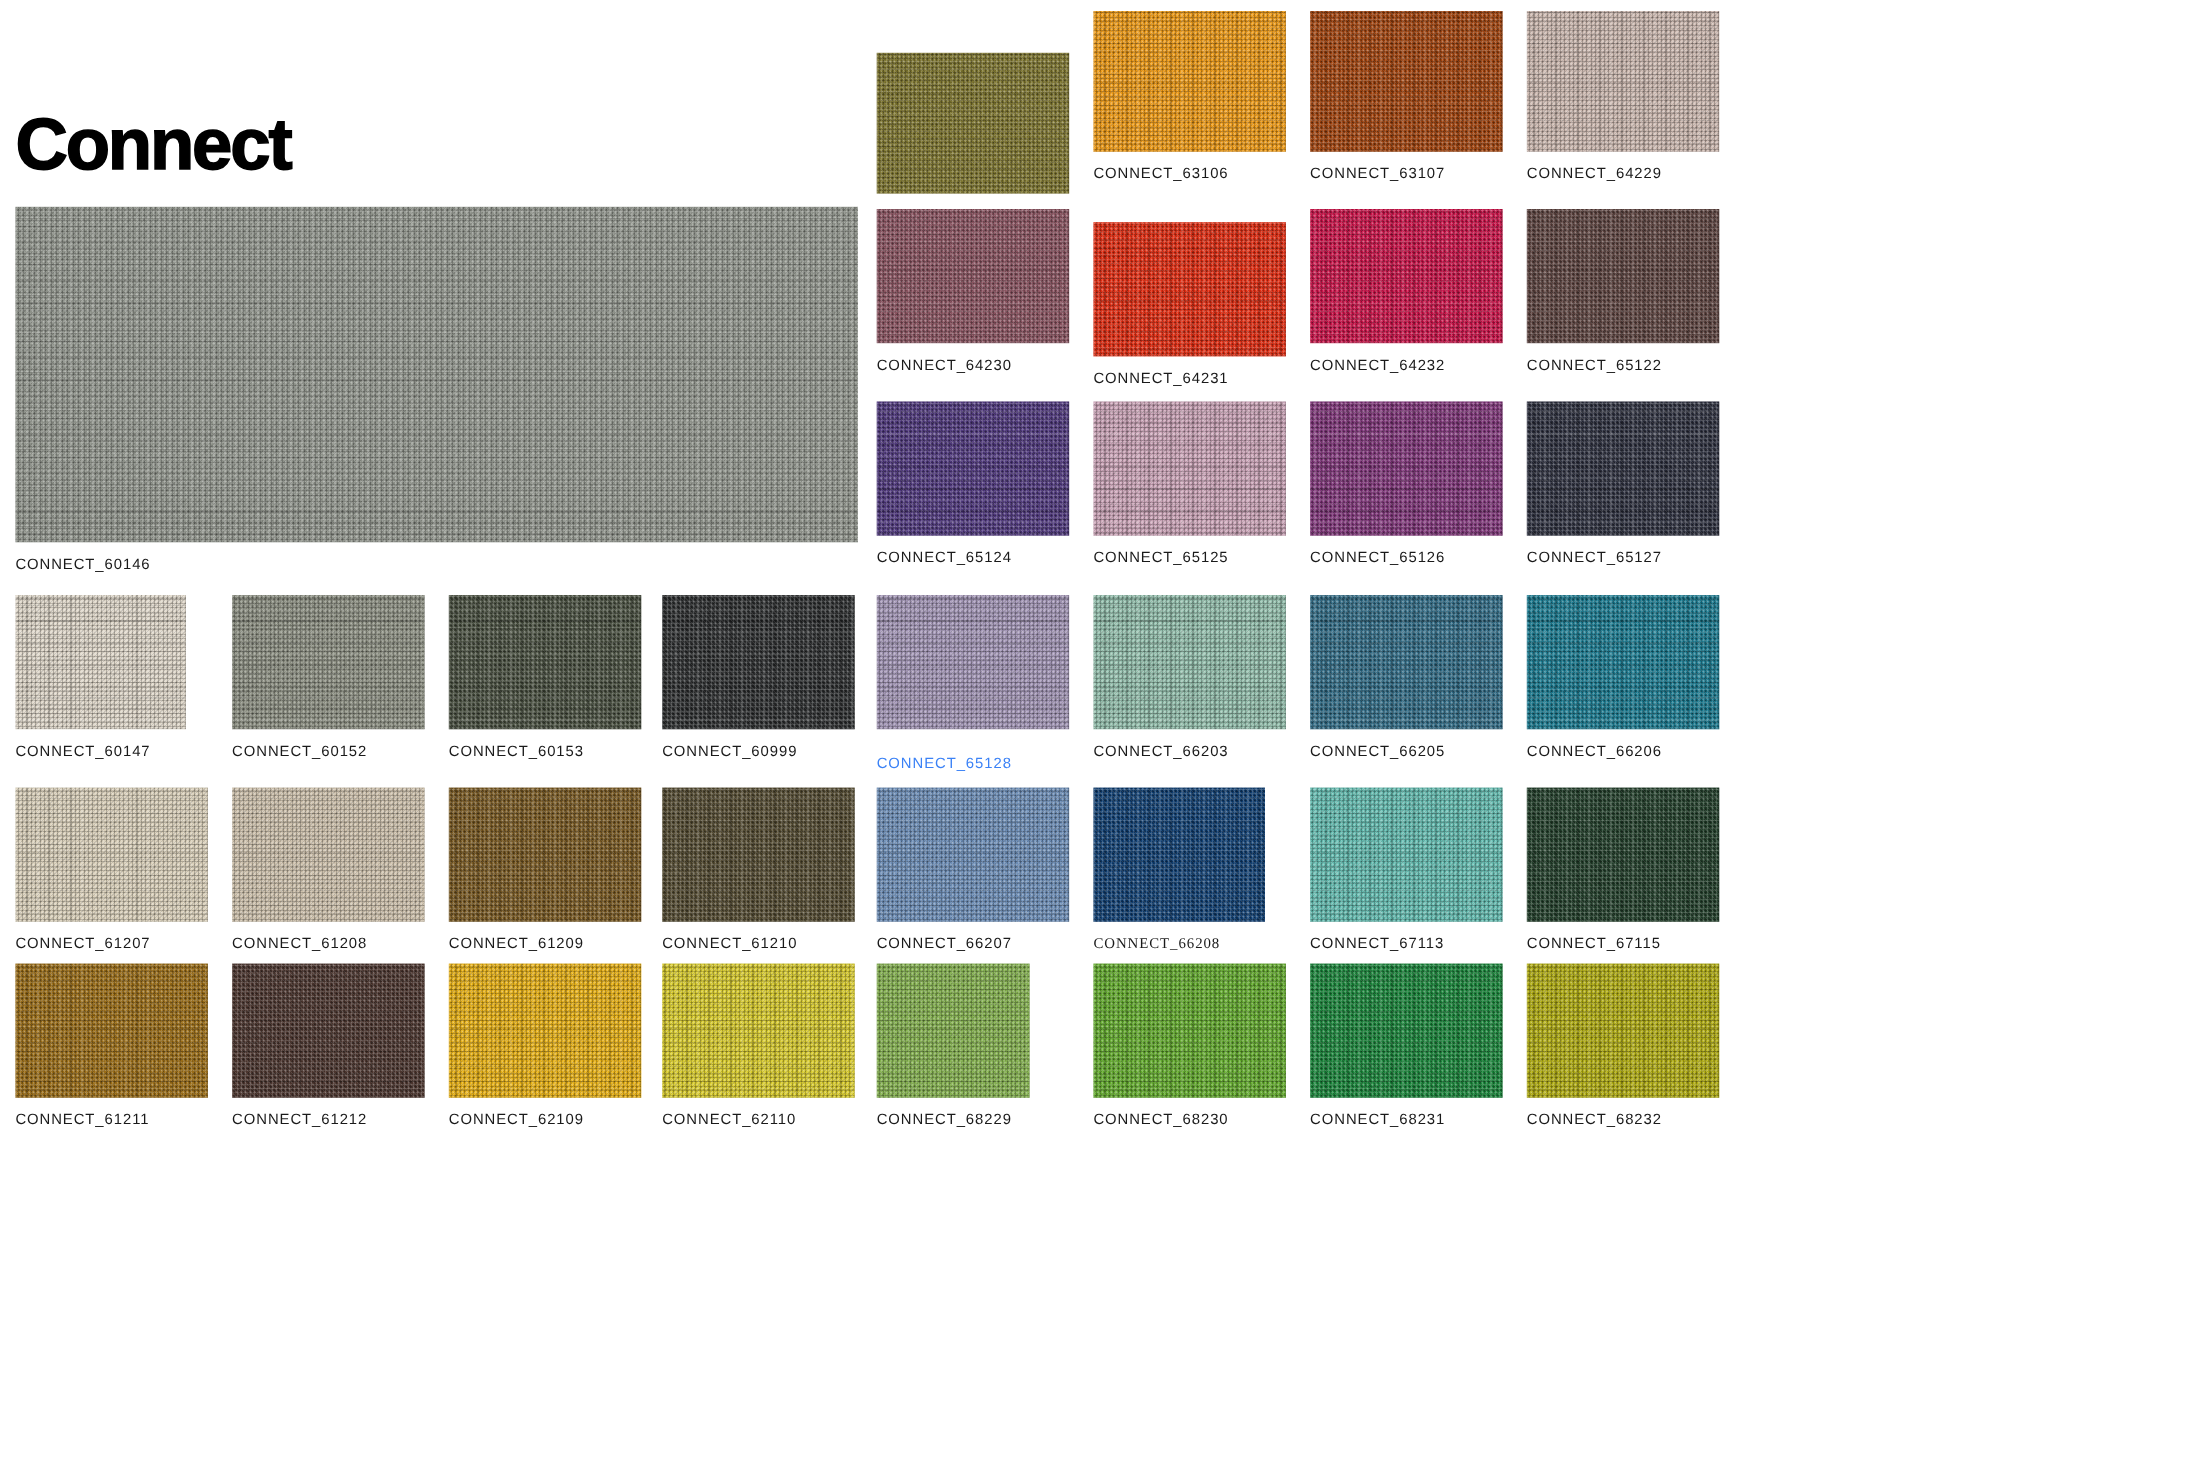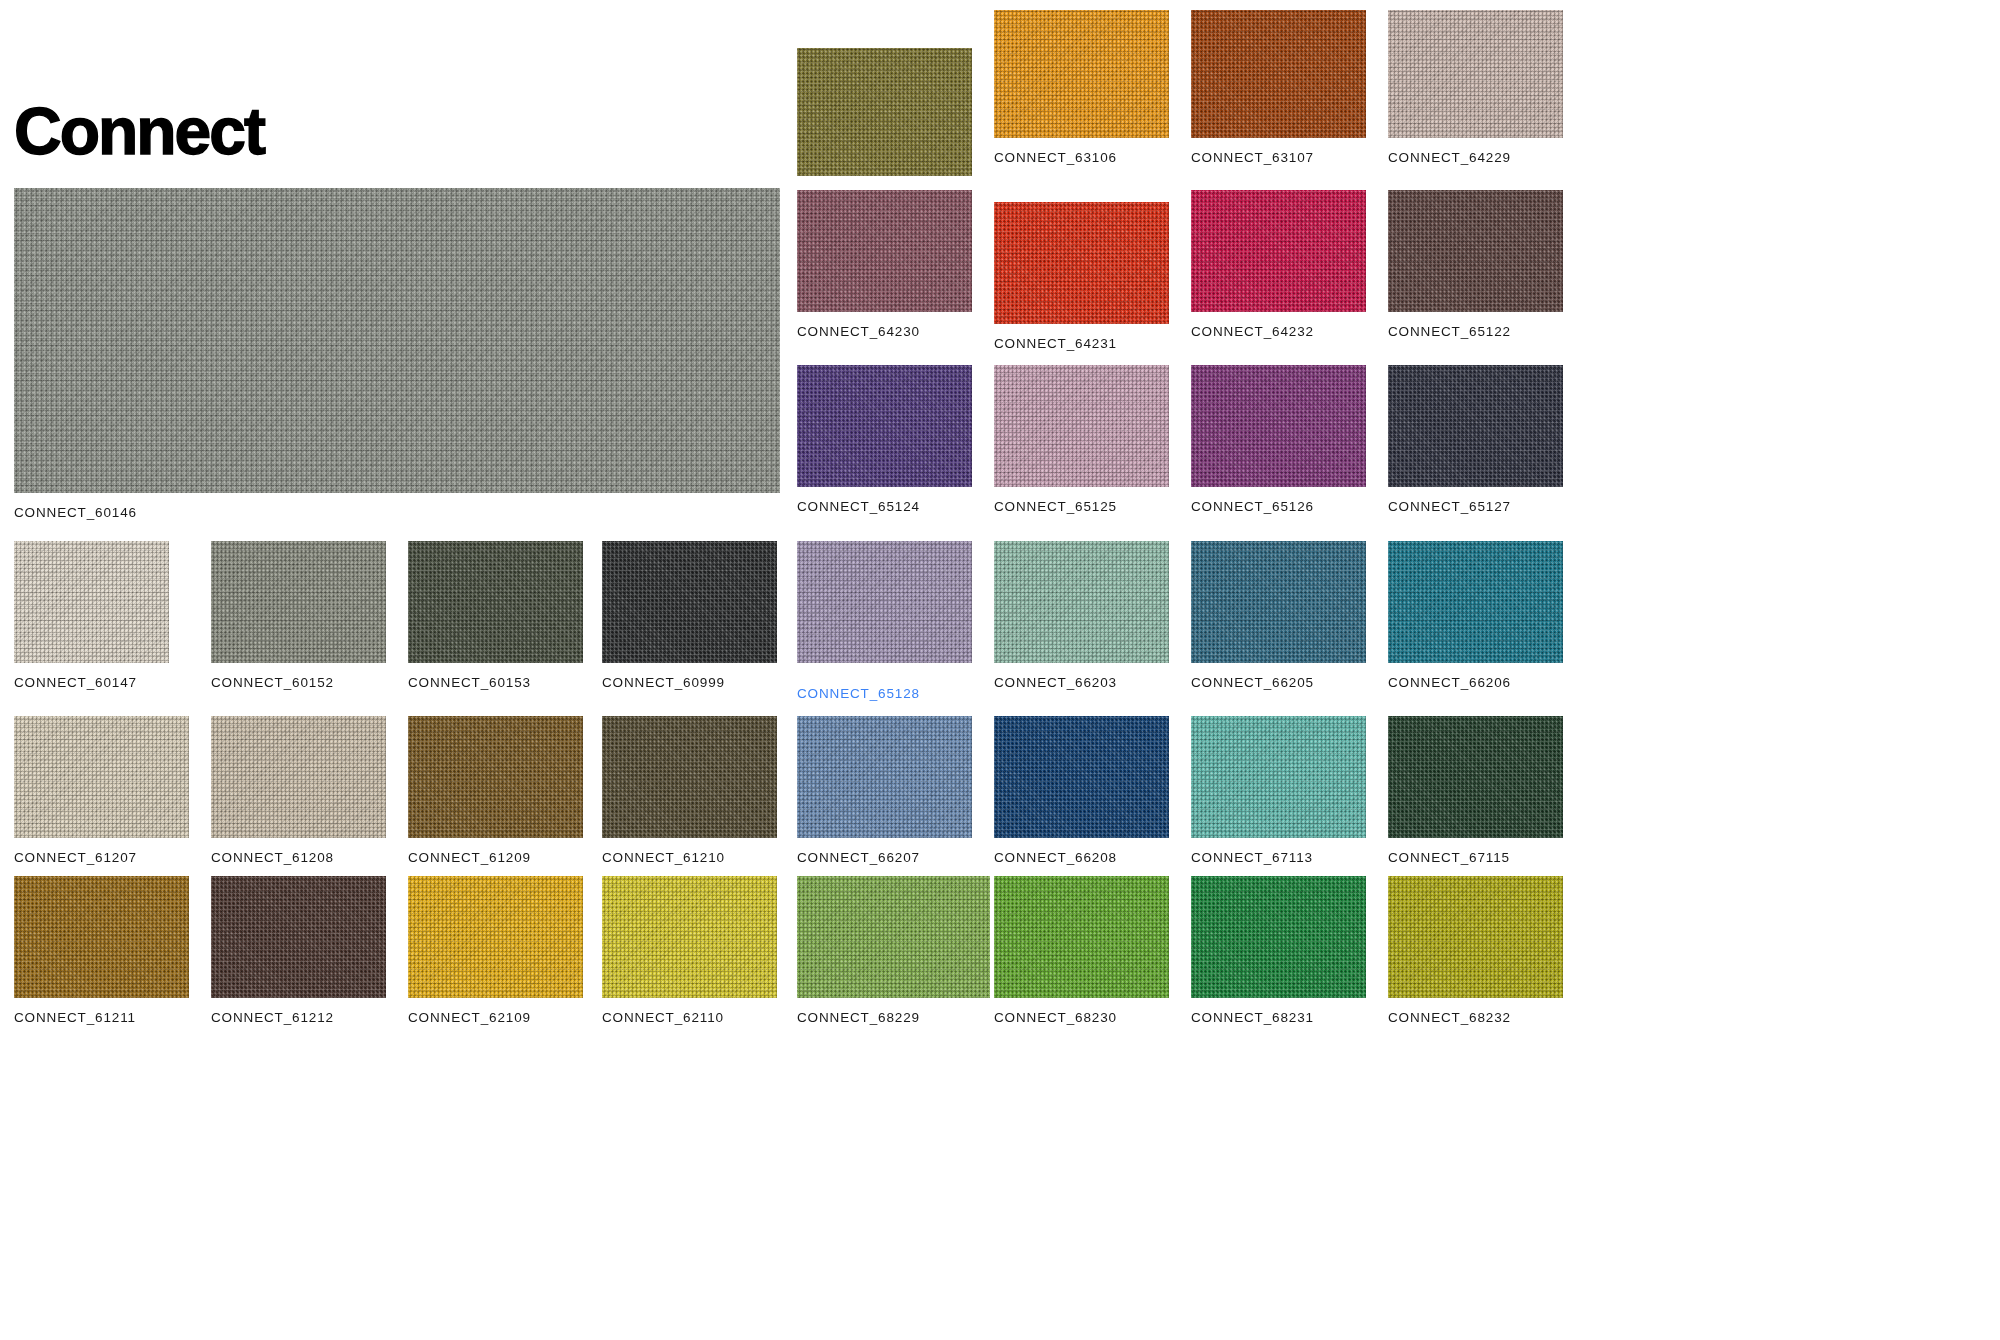--- a/index.html
+++ b/index.html
@@ -197,21 +197,21 @@
         <div class="label" style="color: rgb(26, 26, 26);">CONNECT_61209</div>
       </div>
       <div class="cell" style="left: 602px; top: 716px; width: 175px;">
         <div class="sw" style="height: 122px; background-color: rgb(85, 76, 50);"></div>
         <div class="label" style="color: rgb(26, 26, 26);">CONNECT_61210</div>
       </div>
       <div class="cell" style="left: 797px; top: 716px; width: 175px;">
         <div class="sw" style="height: 122px; background-color: rgb(107, 140, 181);"></div>
         <div class="label" style="color: rgb(26, 26, 26);">CONNECT_66207</div>
       </div>
-      <div class="cell" style="left: 994px; top: 716px; width: 175px;">
+      <div class="cell" style="left: 994px; top: 716px; width: 156px; font-family: Liberation Serif, serif;">
         <div class="sw" style="height: 122px; background-color: rgb(15, 63, 115);"></div>
         <div class="label" style="color: rgb(26, 26, 26);">CONNECT_66208</div>
       </div>
       <div class="cell" style="left: 1191px; top: 716px; width: 175px;">
         <div class="sw" style="height: 122px; background-color: rgb(98, 188, 176);"></div>
         <div class="label" style="color: rgb(26, 26, 26);">CONNECT_67113</div>
       </div>
       <div class="cell" style="left: 1388px; top: 716px; width: 175px;">
         <div class="sw" style="height: 122px; background-color: rgb(35, 64, 43);"></div>
         <div class="label" style="color: rgb(26, 26, 26);">CONNECT_67115</div>
@@ -225,21 +225,21 @@
         <div class="label" style="color: rgb(26, 26, 26);">CONNECT_61212</div>
       </div>
       <div class="cell" style="left: 408px; top: 876px; width: 175px;">
         <div class="sw" style="height: 122px; background-color: rgb(232, 177, 20);"></div>
         <div class="label" style="color: rgb(26, 26, 26);">CONNECT_62109</div>
       </div>
       <div class="cell" style="left: 602px; top: 876px; width: 175px;">
         <div class="sw" style="height: 122px; background-color: rgb(217, 204, 44);"></div>
         <div class="label" style="color: rgb(26, 26, 26);">CONNECT_62110</div>
       </div>
-      <div class="cell" style="left: 797px; top: 876px; width: 193px;">
+      <div class="cell" style="left: 797px; top: 876px; width: 139px;">
         <div class="sw" style="height: 122px; background-color: rgb(131, 176, 78);"></div>
         <div class="label" style="color: rgb(26, 26, 26);">CONNECT_68229</div>
       </div>
       <div class="cell" style="left: 994px; top: 876px; width: 175px;">
         <div class="sw" style="height: 122px; background-color: rgb(98, 171, 43);"></div>
         <div class="label" style="color: rgb(26, 26, 26);">CONNECT_68230</div>
       </div>
       <div class="cell" style="left: 1191px; top: 876px; width: 175px;">
         <div class="sw" style="height: 122px; background-color: rgb(24, 133, 57);"></div>
         <div class="label" style="color: rgb(26, 26, 26);">CONNECT_68231</div>

